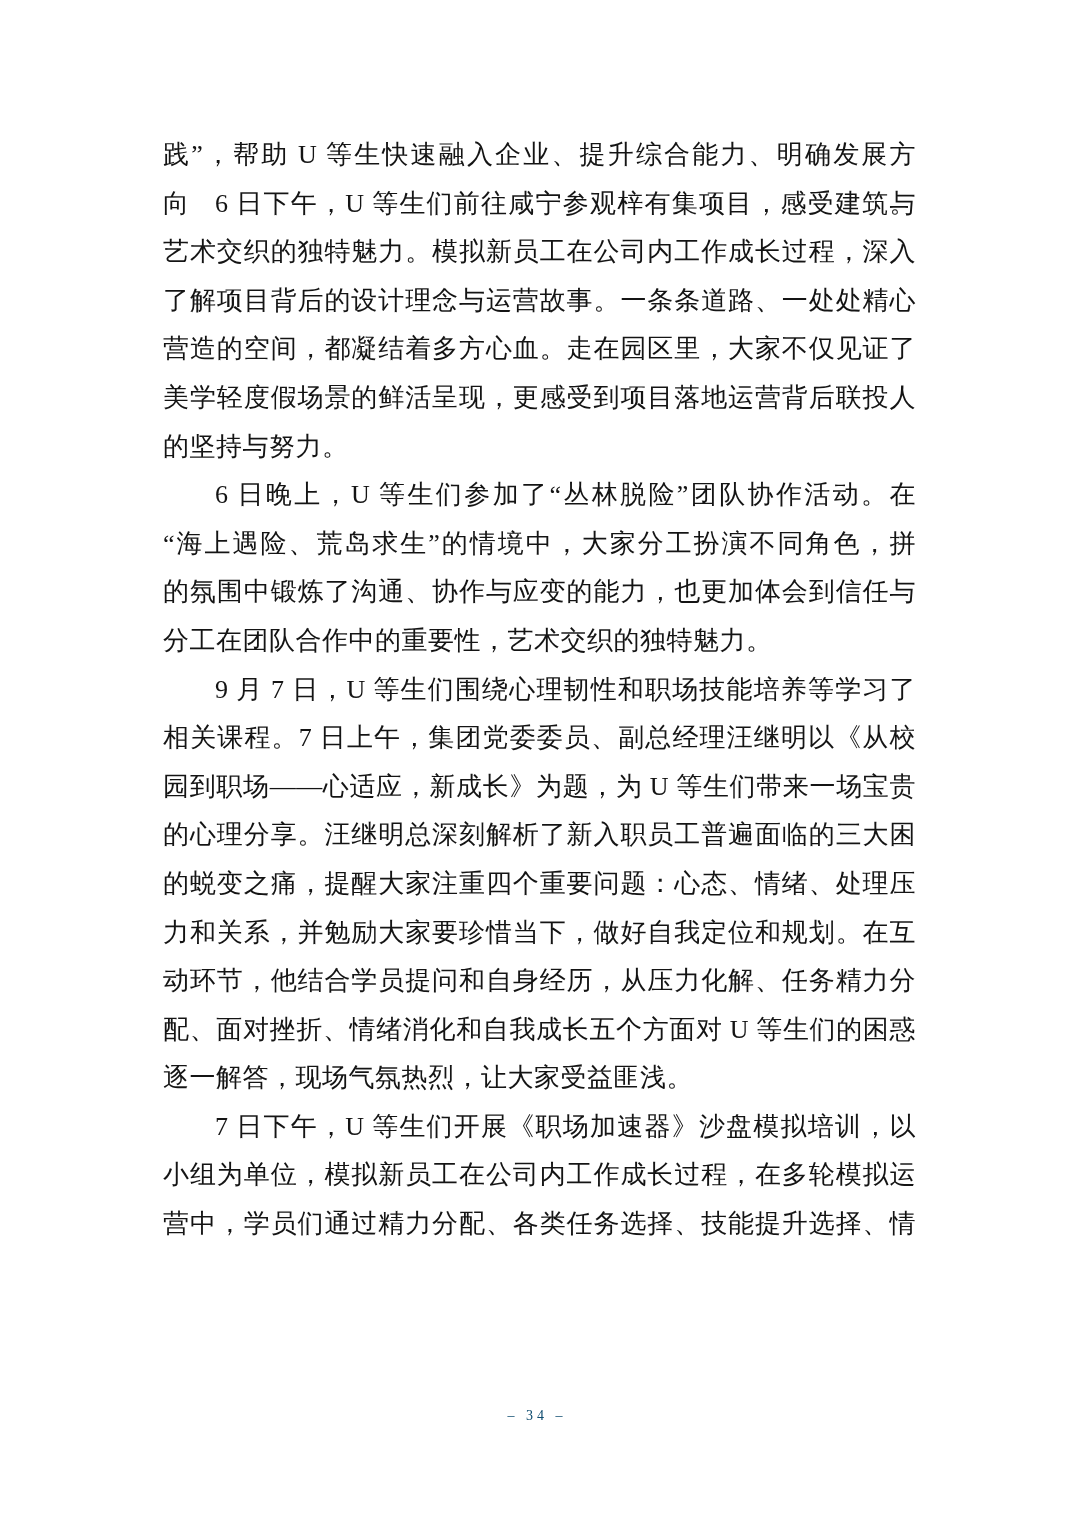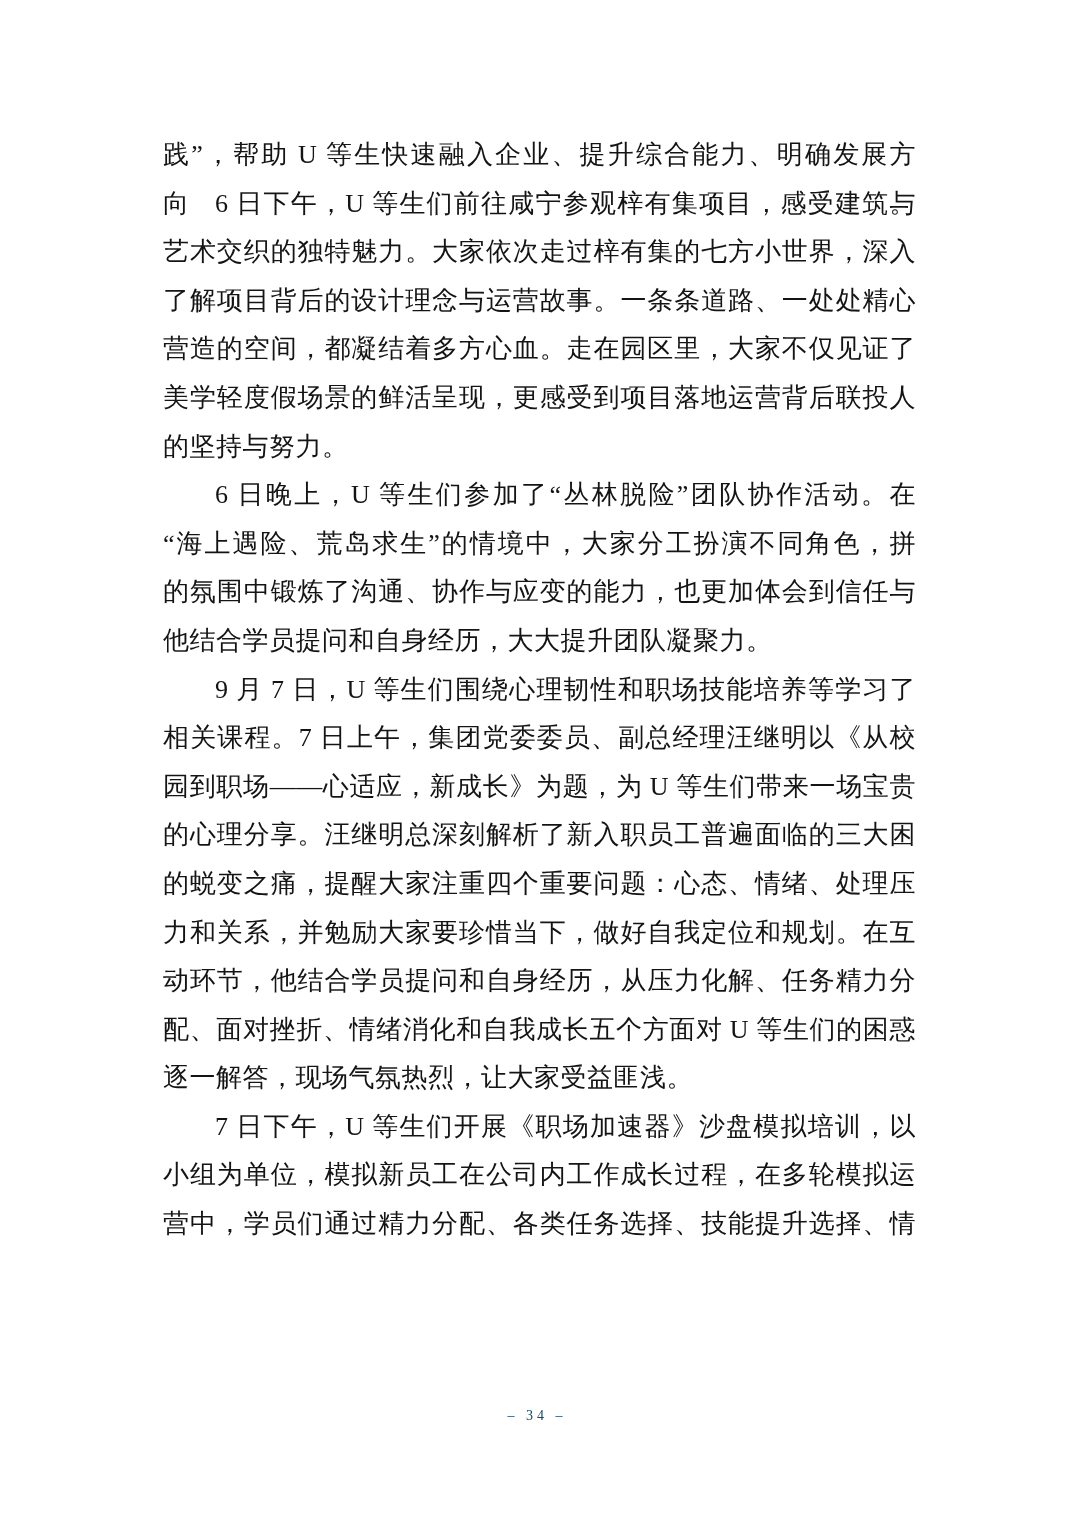--- a/index.html
+++ b/index.html
@@ -50,29 +50,29 @@
     color: #0c4a6e;
   }
 </style>
 </head>
 <body>
 
 <div class="page">
   <div class="text-block">
     <div class="line">践”，帮助 U 等生快速融入企业、提升综合能力、明确发展方向。</div>
     <div class="line indent">6 日下午，U 等生们前往咸宁参观梓有集项目，感受建筑与</div>
-    <div class="line">艺术交织的独特魅力。大家依次走过梓有集的七方小世界，深入</div>
+    <div class="line">艺术交织的独特魅力。模拟新员工在公司内工作成长过程，深入</div>
     <div class="line">了解项目背后的设计理念与运营故事。一条条道路、一处处精心</div>
     <div class="line">营造的空间，都凝结着多方心血。走在园区里，大家不仅见证了</div>
     <div class="line">美学轻度假场景的鲜活呈现，更感受到项目落地运营背后联投人</div>
     <div class="line end">的坚持与努力。</div>
     <div class="line indent">6 日晚上，U 等生们参加了“丛林脱险”团队协作活动。在</div>
     <div class="line">“海上遇险、荒岛求生”的情境中，大家分工扮演不同角色，拼</div>
     <div class="line">的氛围中锻炼了沟通、协作与应变的能力，也更加体会到信任与</div>
-    <div class="line end">他结合学员提问和自身经历，大大提升团队凝聚力。</div>
+    <div class="line end">分工在团队合作中的重要性，艺术交织的独特魅力。</div>
     <div class="line indent">9 月 7 日，U 等生们围绕心理韧性和职场技能培养等学习了</div>
     <div class="line">相关课程。7 日上午，集团党委委员、副总经理汪继明以《从校</div>
     <div class="line">园到职场——心适应，新成长》为题，为 U 等生们带来一场宝贵</div>
     <div class="line">的心理分享。汪继明总深刻解析了新入职员工普遍面临的三大困</div>
     <div class="line">的蜕变之痛，提醒大家注重四个重要问题：心态、情绪、处理压</div>
     <div class="line">力和关系，并勉励大家要珍惜当下，做好自我定位和规划。在互</div>
     <div class="line">动环节，他结合学员提问和自身经历，从压力化解、任务精力分</div>
     <div class="line">配、面对挫折、情绪消化和自我成长五个方面对 U 等生们的困惑</div>
     <div class="line end">逐一解答，现场气氛热烈，让大家受益匪浅。</div>
     <div class="line indent">7 日下午，U 等生们开展《职场加速器》沙盘模拟培训，以</div>

